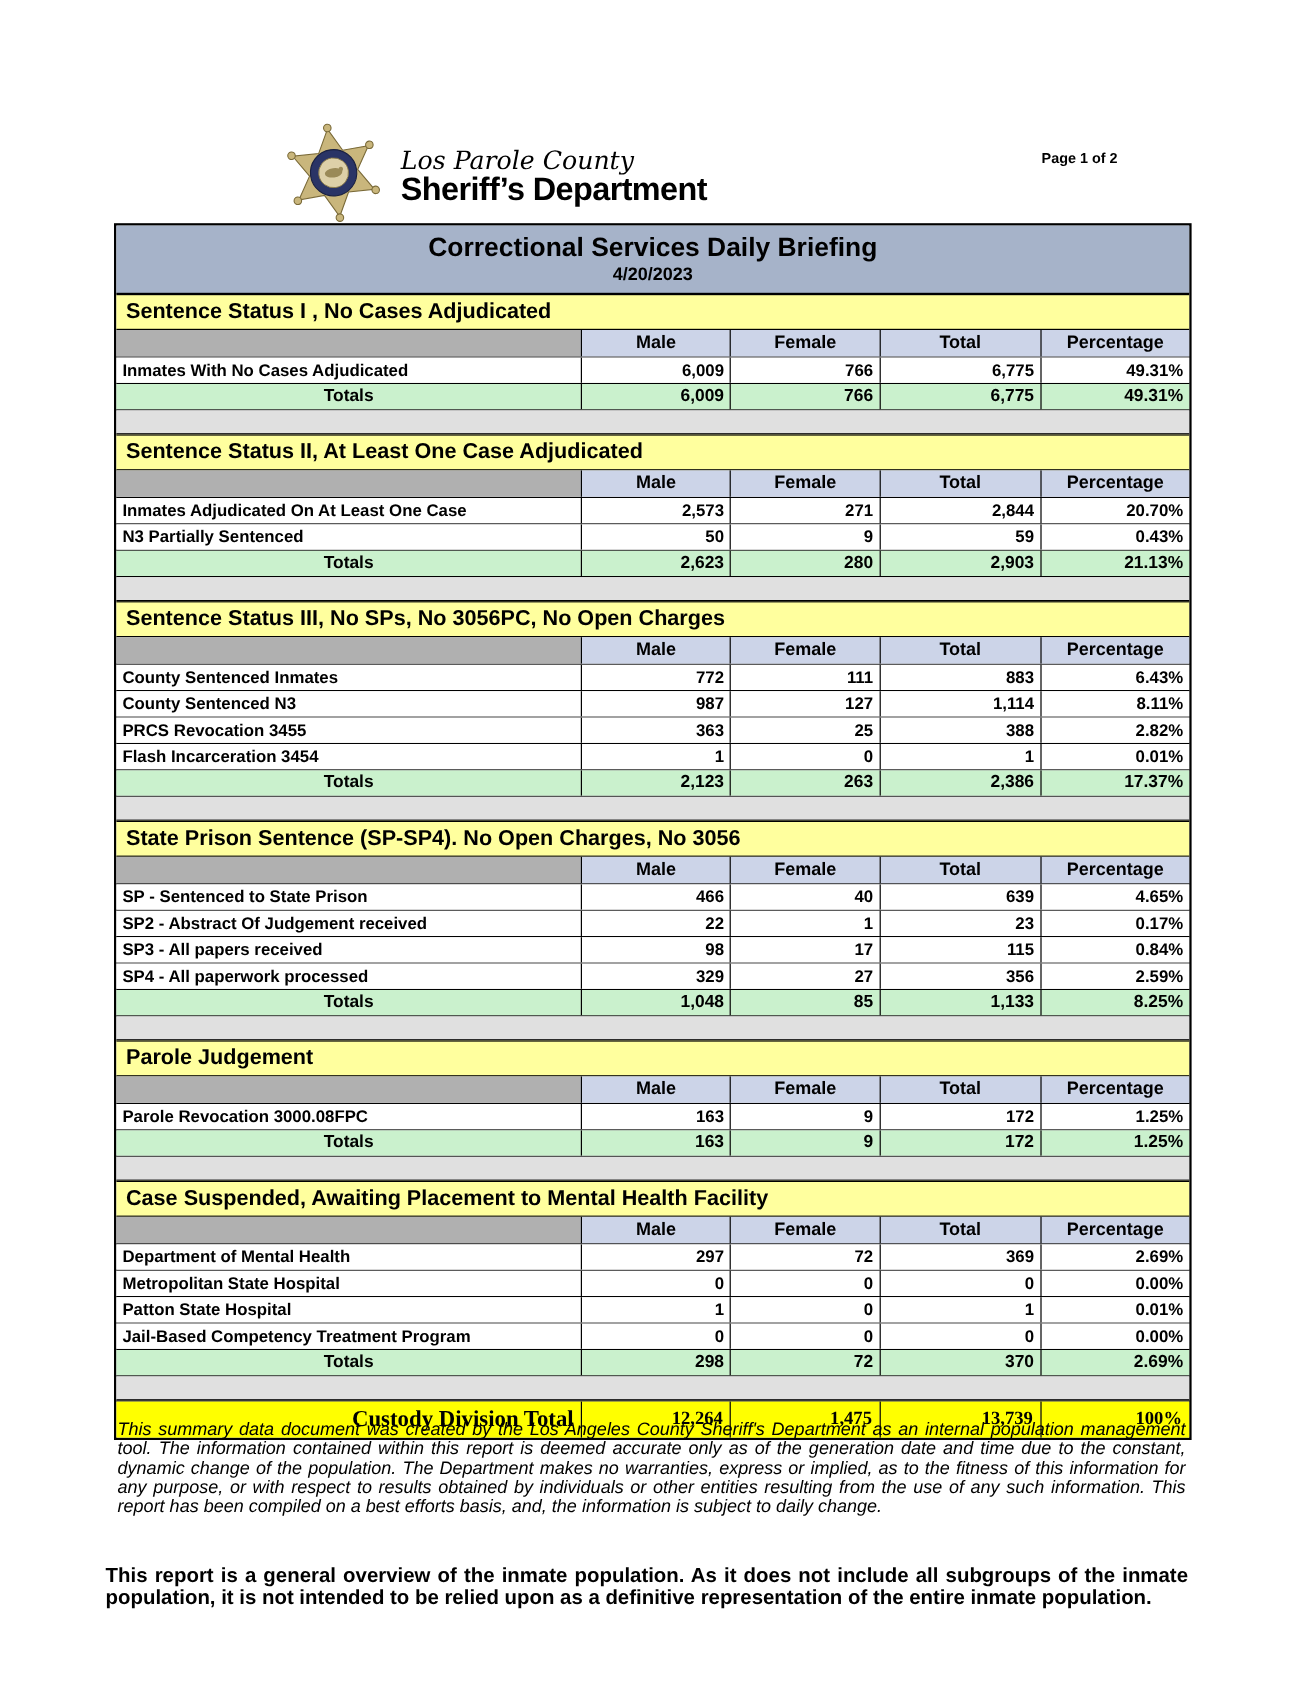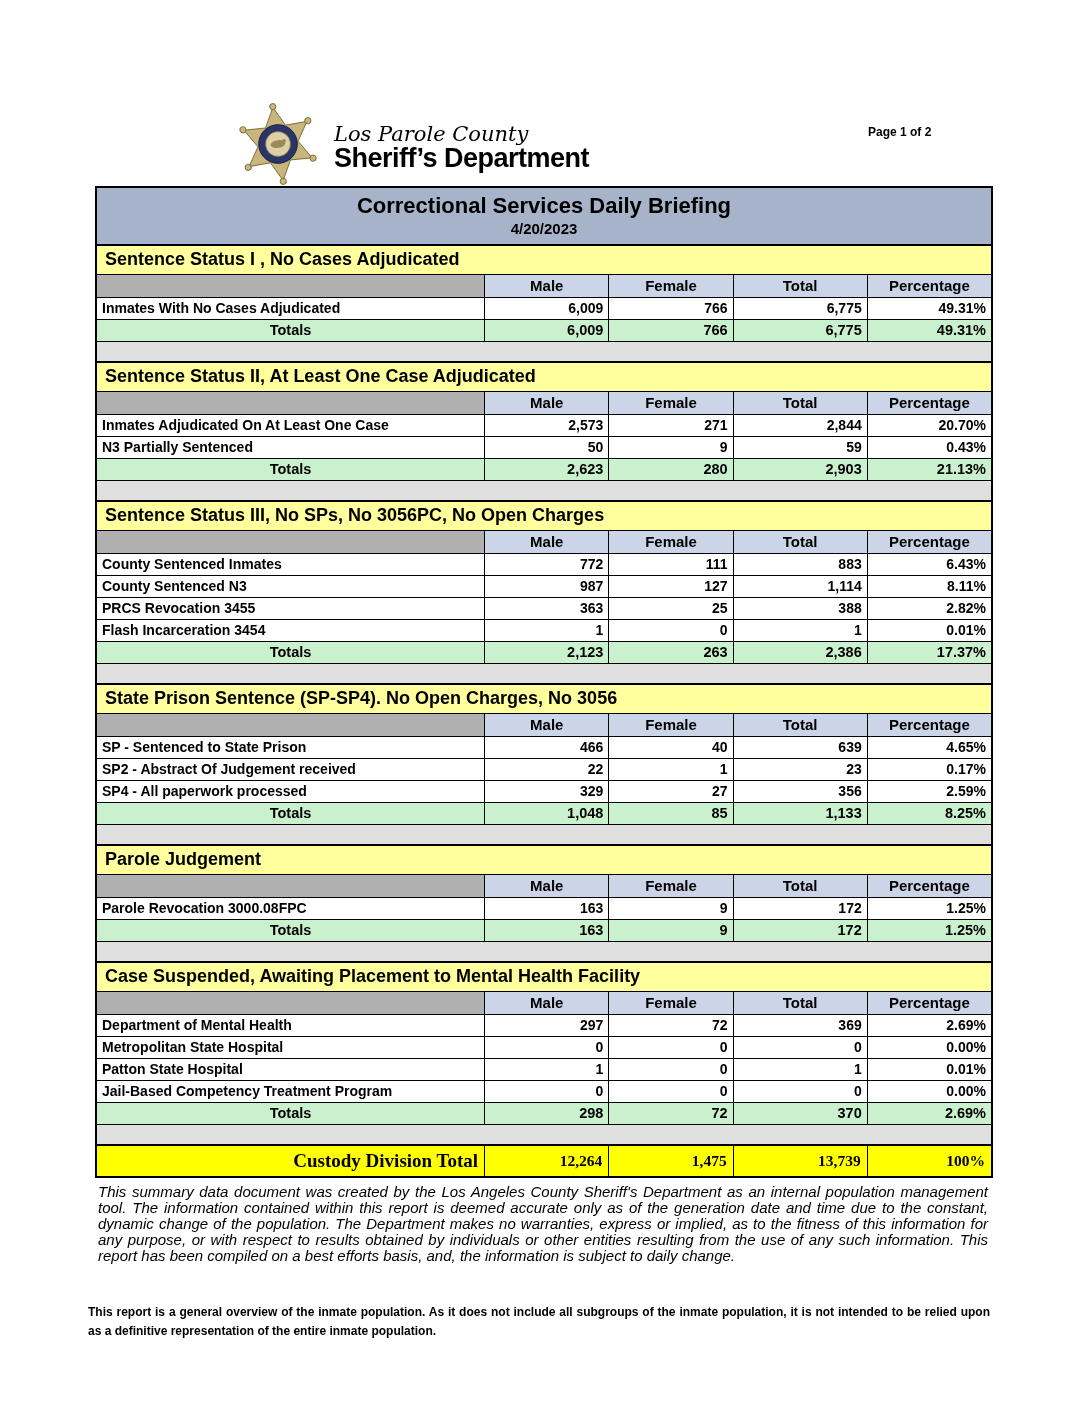--- a/index.html
+++ b/index.html
@@ -142,21 +142,21 @@
     width:890px;
     font-size:15px;
     font-style:italic;
     line-height:16px;
     text-align:justify;
   }
   .footnote-overview{
     position:absolute;
     left:88px; top:1303px;
     width:902px;
-    font-size:12px;
+    font-size:17px;
     font-weight:bold;
     line-height:19px;
     text-align:justify;
   }
 </style>
 </head>
 <body>
 
 <div class="page">
 
@@ -312,20 +312,27 @@
           <div class="c c-pct num">4.65%</div>
         </div>
         <div class="trow data">
           <div class="c c-label lbl">SP2 - Abstract Of Judgement received</div>
           <div class="c c-male num">22</div>
           <div class="c c-female num">1</div>
           <div class="c c-total num">23</div>
           <div class="c c-pct num">0.17%</div>
         </div>
         <div class="trow data">
+          <div class="c c-label lbl">SP3 - All papers received</div>
+          <div class="c c-male num">98</div>
+          <div class="c c-female num">17</div>
+          <div class="c c-total num">115</div>
+          <div class="c c-pct num">0.84%</div>
+        </div>
+        <div class="trow data">
           <div class="c c-label lbl">SP4 - All paperwork processed</div>
           <div class="c c-male num">329</div>
           <div class="c c-female num">27</div>
           <div class="c c-total num">356</div>
           <div class="c c-pct num">2.59%</div>
         </div>
         <div class="trow totals">
           <div class="c c-label totlbl">Totals</div>
           <div class="c c-male num">1,048</div>
           <div class="c c-female num">85</div>

